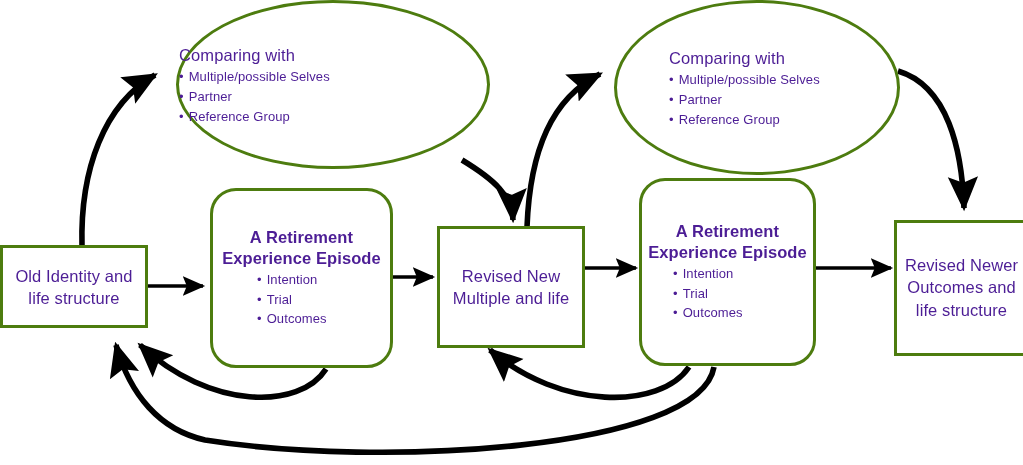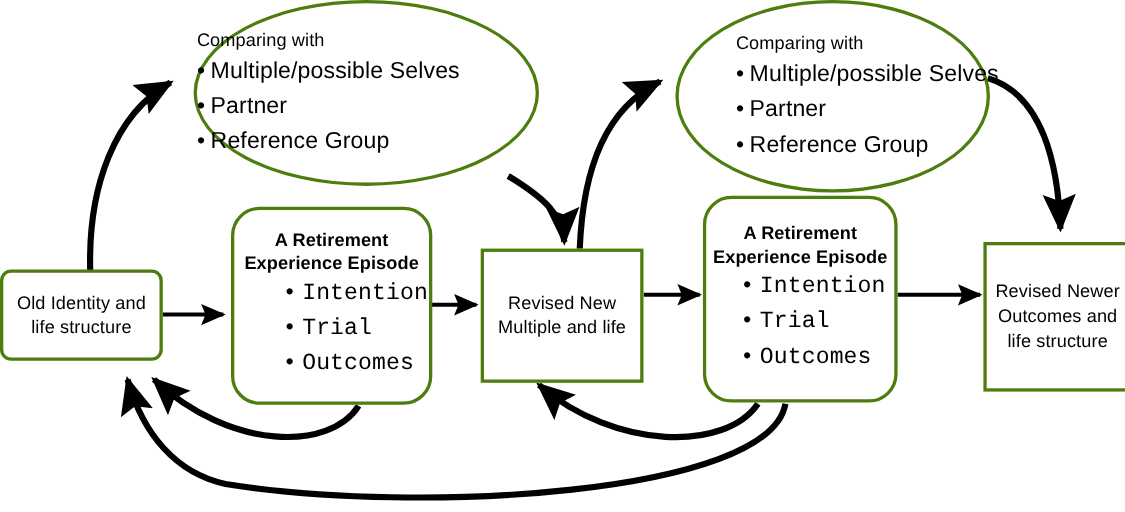--- a/index.html
+++ b/index.html
@@ -23,21 +23,21 @@
     left: 0;
     top: 0;
     width: 1023px;
     height: 465px;
   }
   .node {
     position: absolute;
     box-sizing: border-box;
     background: #ffffff;
     border: 3px solid #4d7c0f;
-    color: #000000;
+    color: #4c1d95;
     z-index: 5;
   }
   .node.rect {
     border-radius: 0;
   }
   .node.rounded {
     border-radius: 26px;
   }
   .node.ellipse {
     border-radius: 50% / 50%;
@@ -62,34 +62,33 @@
     font-size: 16.5px;
     line-height: 1.3;
     letter-spacing: 0.1px;
   }
   .bullet-list {
     list-style: none;
     margin: 0;
     padding: 0;
   }
   .bullet-list li {
-    font-size: 21px;
+    font-size: 13px;
     line-height: 1.52;
     letter-spacing: 0.1px;
     white-space: nowrap;
   }
   .bullet-list li::before {
     content: "\2022";
     display: inline-block;
     margin-right: 5px;
   }
   
   .episode-body {
     padding-left: 38px;
-    font-family: Liberation Mono, monospace;
   }
   
   .ellipse .node-inner {
     padding: 0 0 0 0;
   }
   .ellipse-body {
     padding-left: 46px;
   }
   .ellipse-head {
     font-size: 16.5px;
@@ -133,21 +132,21 @@
       <path d="M816,268 L891,268" marker-end="url(#ah)"></path>
 
       <path stroke-width="5.6" d="M326,369 C300,410 210,410 140,345" marker-end="url(#ah)"></path>
 
       <path stroke-width="5.6" d="M689,367 C660,410 560,410 490,350" marker-end="url(#ah)"></path>
 
       <path stroke-width="5.6" d="M714,367 C700,450 380,468 205,440 C160,430 130,395 116,345" marker-end="url(#ah)"></path>
     </g>
   </svg>
 
-  <div class="node rect" style="left:0px; top:245px; width:148px; height:83px;border-radius:10px;">
+  <div class="node rect" style="left:0px; top:245px; width:148px; height:83px;">
     <div class="node-inner">
       <div class="plain-text">Old Identity and</div>
       <div class="plain-text">life structure</div>
     </div>
   </div>
 
   <div class="node ellipse" style="left:176px; top:0px; width:314px; height:169px;">
     <div class="node-inner ellipse-body">
       <div class="ellipse-head">Comparing with</div>
       <ul class="bullet-list">

